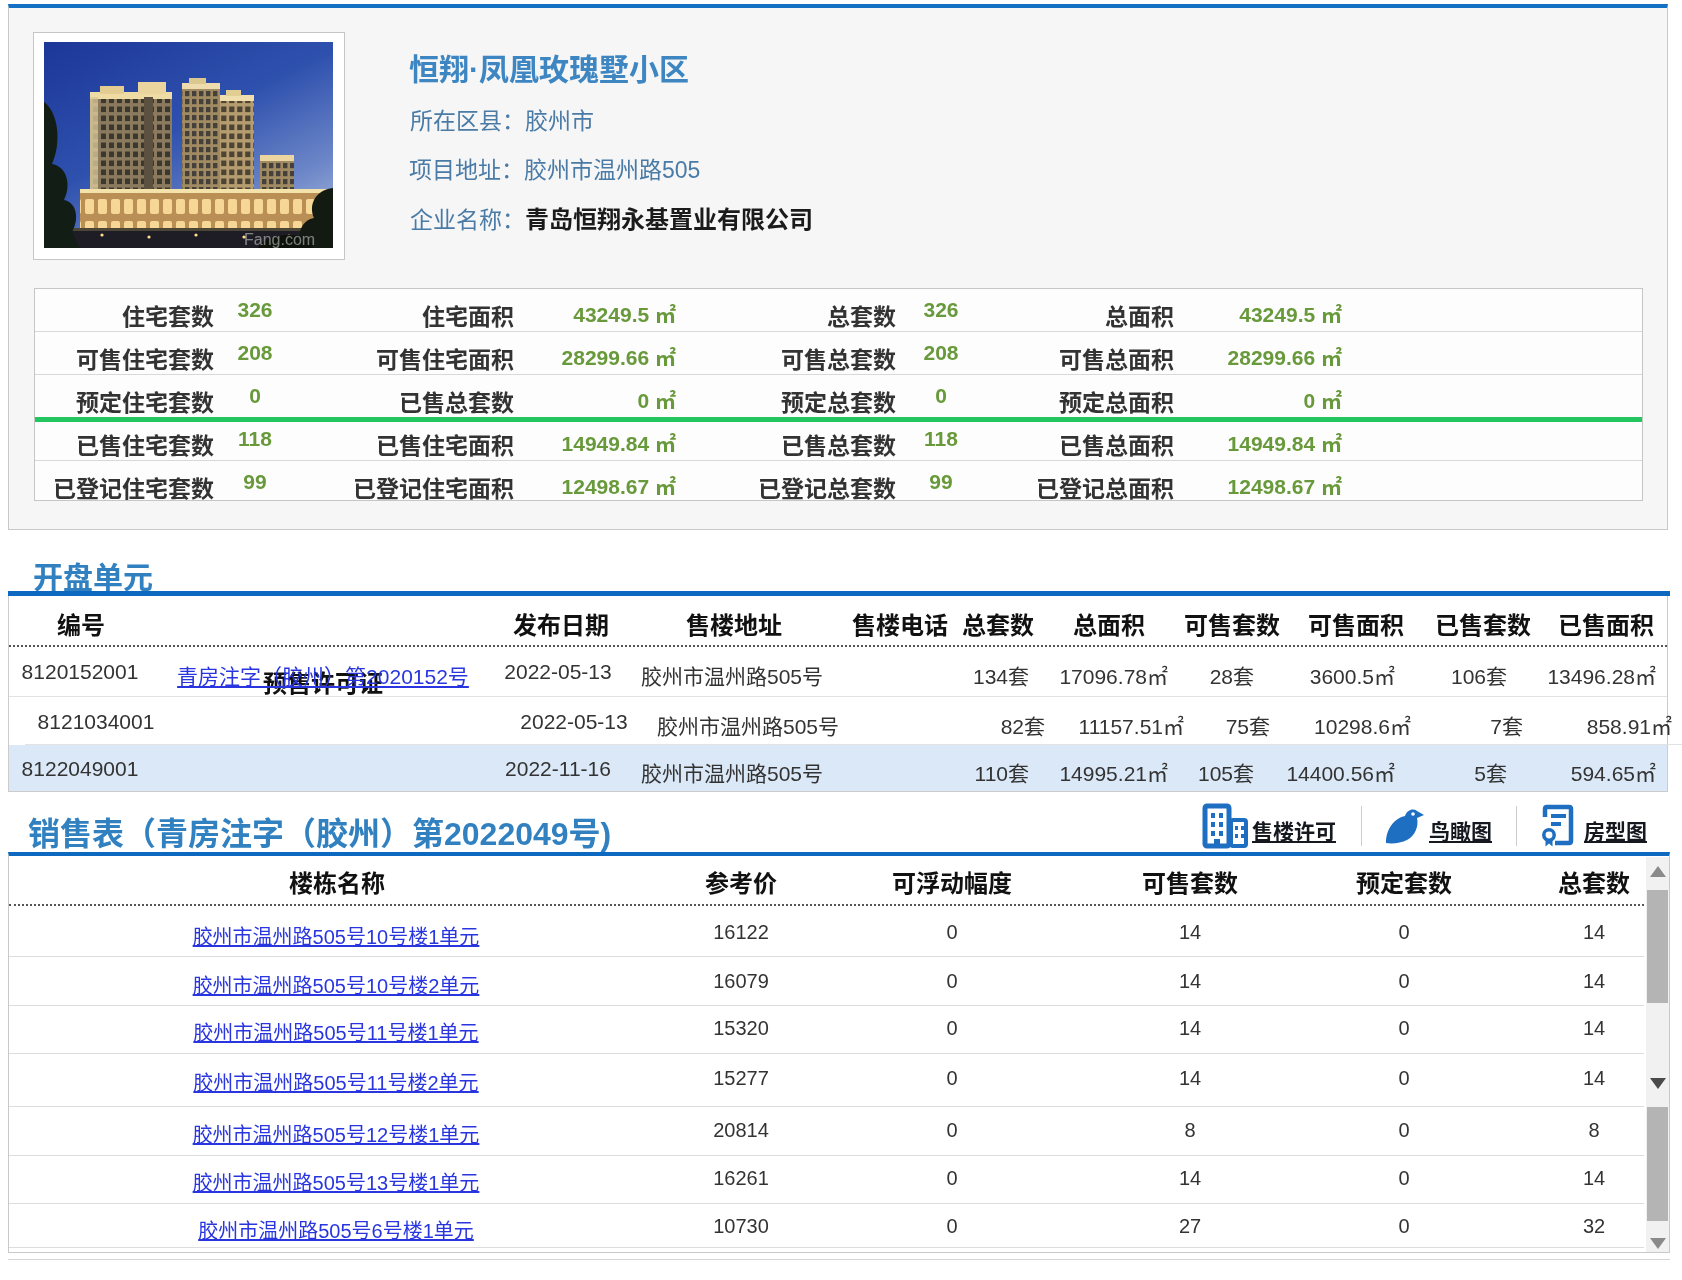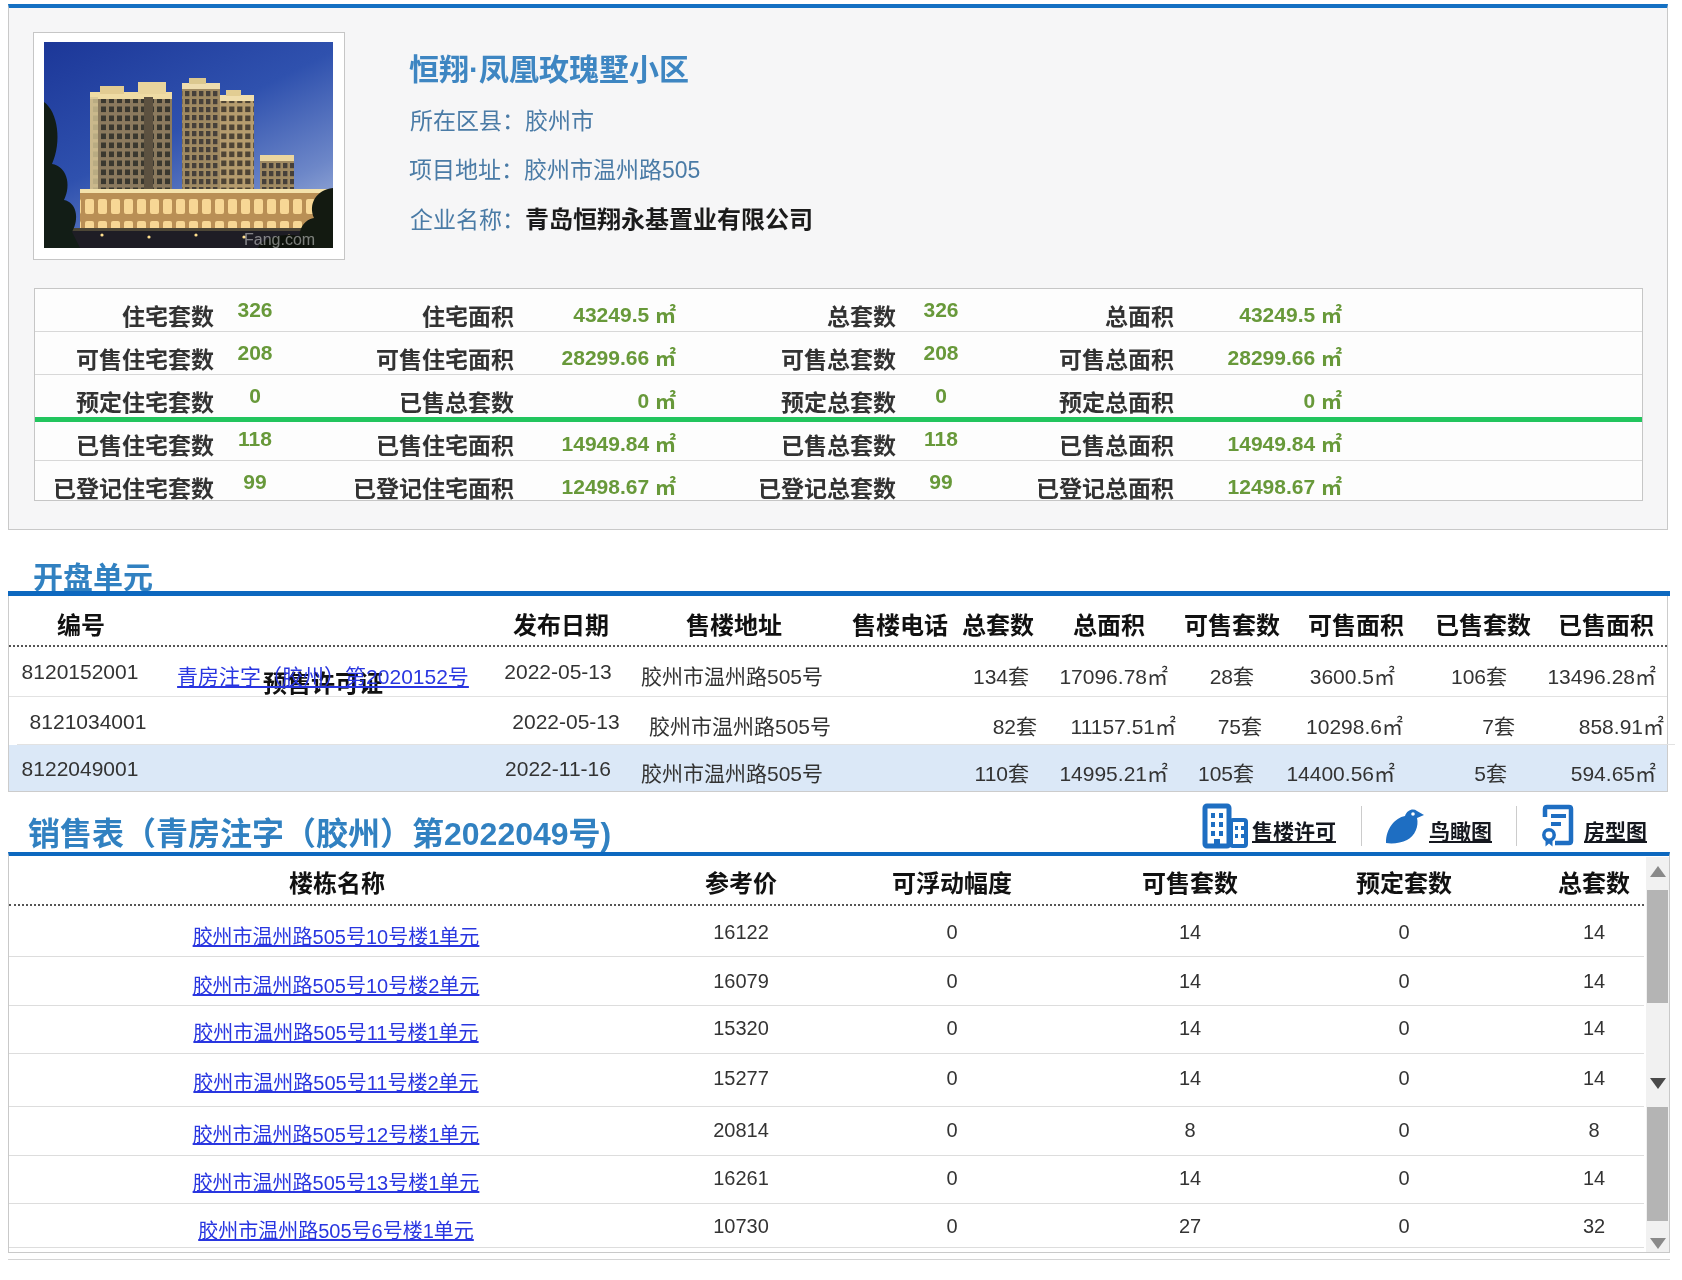--- a/index.html
+++ b/index.html
@@ -170,21 +170,21 @@
       <span class="tcell lnk" style="left:314px;top:15px;transform:translateX(-50%);">青房注字（胶州）第2020152号</span>
       <span class="tcell" style="left:549px;top:15px;transform:translateX(-50%);">2022-05-13</span>
       <span class="tcell" style="left:723px;top:15px;transform:translateX(-50%);">胶州市温州路505号</span>
       <span class="tcell num" style="right:638px;top:15px;">134套</span>
       <span class="tcell num" style="right:499px;top:15px;">17096.78㎡</span>
       <span class="tcell num" style="right:413px;top:15px;">28套</span>
       <span class="tcell num" style="right:272px;top:15px;">3600.5㎡</span>
       <span class="tcell num" style="right:160px;top:15px;">106套</span>
       <span class="tcell num" style="right:11px;top:15px;">13496.28㎡</span>
     </div>
-<div style="position:absolute;left:8px;top:101px;width:1658px;height:48px;border-bottom:1px solid #e2e2e2;box-sizing:border-box;">
+<div style="position:absolute;left:16px;top:101px;width:1658px;height:48px;border-bottom:1px solid #e2e2e2;box-sizing:border-box;">
       <span class="tcell" style="left:71px;top:13px;transform:translateX(-50%);">8121034001</span>
       <span class="tcell" style="left:549px;top:13px;transform:translateX(-50%);">2022-05-13</span>
       <span class="tcell" style="left:723px;top:13px;transform:translateX(-50%);">胶州市温州路505号</span>
       <span class="tcell num" style="right:638px;top:13px;">82套</span>
       <span class="tcell num" style="right:499px;top:13px;">11157.51㎡</span>
       <span class="tcell num" style="right:413px;top:13px;">75套</span>
       <span class="tcell num" style="right:272px;top:13px;">10298.6㎡</span>
       <span class="tcell num" style="right:160px;top:13px;">7套</span>
       <span class="tcell num" style="right:11px;top:13px;">858.91㎡</span>
     </div>

